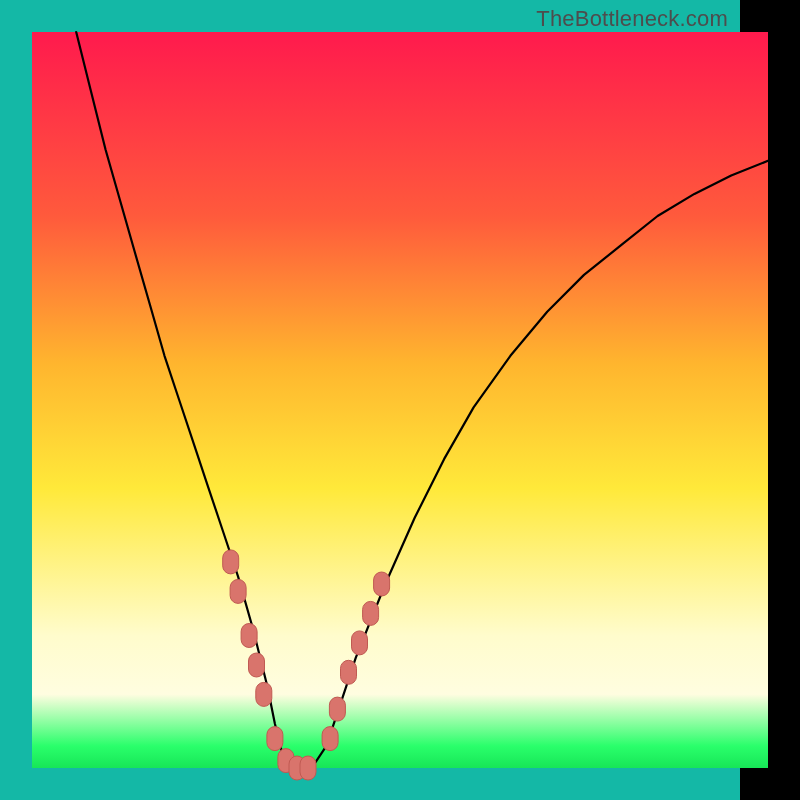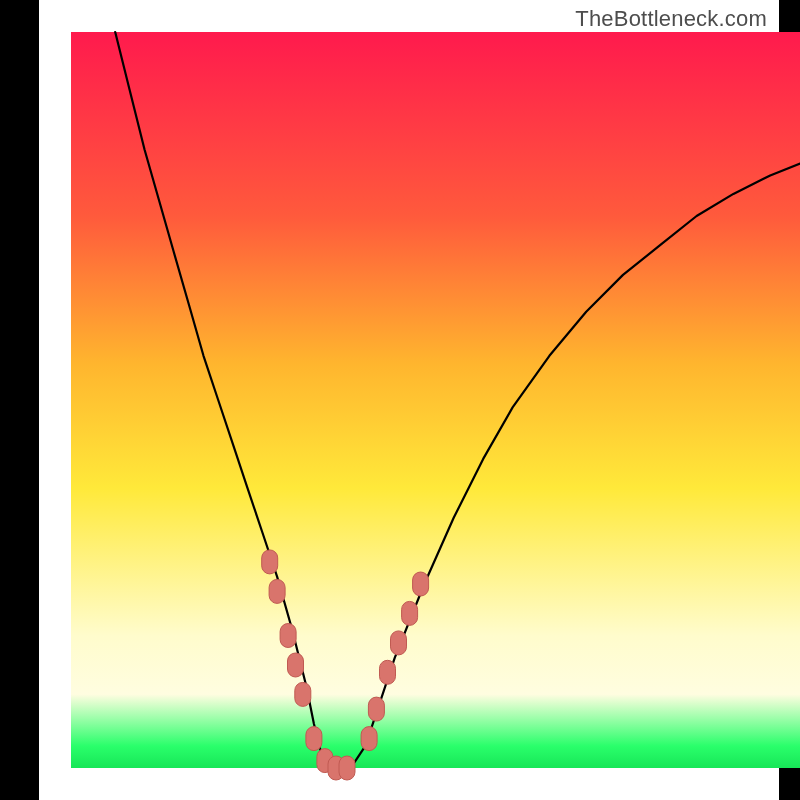--- a/index.html
+++ b/index.html
@@ -10,22 +10,21 @@
     overflow: hidden;
     background: #000;
     font-family: Arial, Helvetica, sans-serif;
   }
   .frame {
     position: absolute;
     top: 0;
     left: 0;
     width: 740px;
     height: 800px;
-    background: #ffffff;
-    margin-left: 39px;
+    background: #14b8a6;
   }
   .plot-area {
     position: absolute;
     top: 32px;
     left: 32px;
     width: 736px;
     height: 736px;
     
     background: linear-gradient(
       to bottom,

